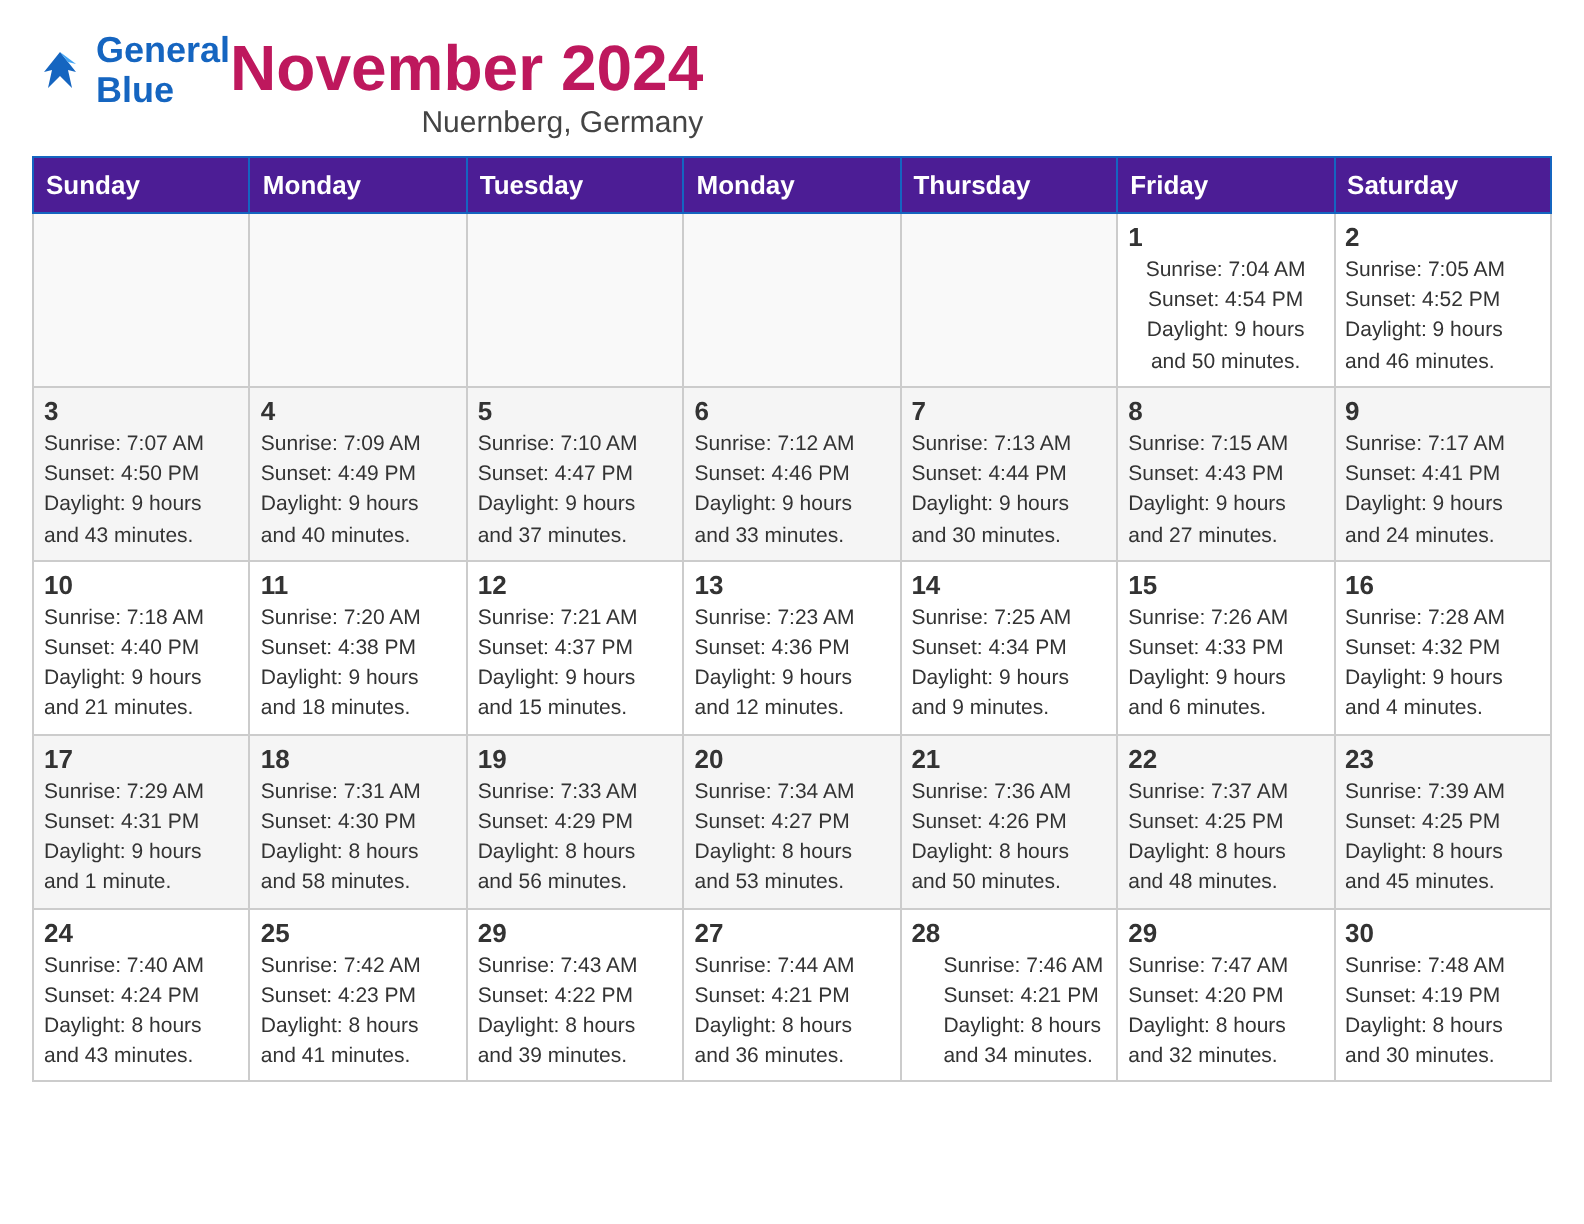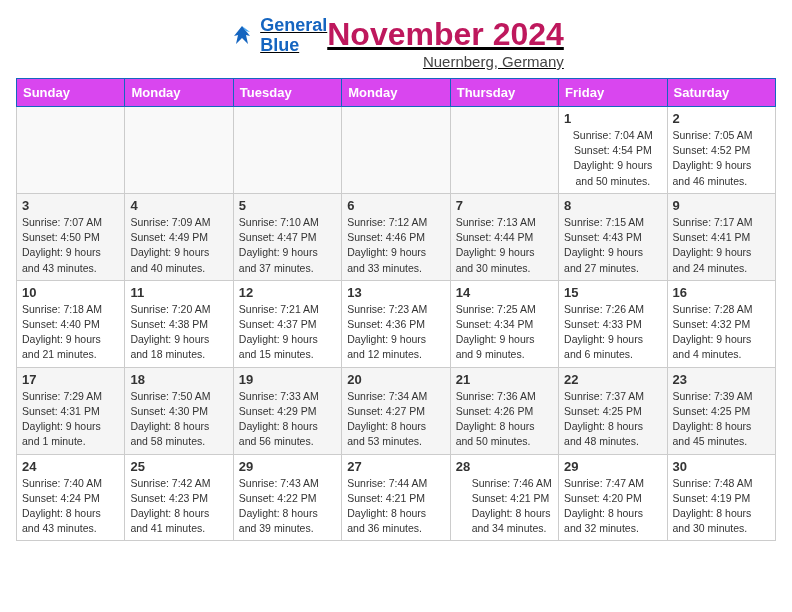--- a/index.html
+++ b/index.html
@@ -5,24 +5,23 @@
     * { box-sizing: border-box; margin: 0; padding: 0; }
     body {
       font-family: Arial, sans-serif;
       background: #fff;
       width: 792px;
       min-height: 612px;
       padding: 16px;
     }
     .header {
       display: flex;
-      justify-content: center;
+      justify-content: flex-start;
       align-items: flex-start;
       margin-bottom: 8px;
-      text-decoration: underline;
     }
     .logo {
       display: flex;
       align-items: center;
       gap: 4px;
     }
     .logo-text {
       font-size: 18px;
       font-weight: bold;
       color: #333;
@@ -45,21 +44,21 @@
     }
     .location {
       font-size: 15px;
       color: #444;
     }
     .calendar {
       width: 100%;
       border-collapse: collapse;
     }
     .calendar th {
-      background: #d946ef;
+      background: #4c1d95;
       color: #fff;
       font-size: 13px;
       font-weight: bold;
       padding: 6px 6px;
       text-align: left;
       border: 1px solid #1565c0;
     }
     .calendar td {
       vertical-align: top;
       border: 1px solid #ccc;
@@ -250,21 +249,21 @@
       <tr>
         <td>
           <span class="day-num">17</span>
           <div class="day-info" style="white-space: pre-line;">Sunrise: 7:29 AM
 Sunset: 4:31 PM
 Daylight: 9 hours
 and 1 minute.</div>
         </td>
         <td>
           <span class="day-num">18</span>
-          <div class="day-info" style="white-space: pre-line;">Sunrise: 7:50 AM
+          <div class="day-info" style="white-space: pre-line;">Sunrise: 7:31 AM
 Sunset: 4:30 PM
 Daylight: 8 hours
 and 58 minutes.</div>
         </td>
         <td>
           <span class="day-num">19</span>
           <div class="day-info" style="white-space: pre-line;">Sunrise: 7:33 AM
 Sunset: 4:29 PM
 Daylight: 8 hours
 and 56 minutes.</div>

